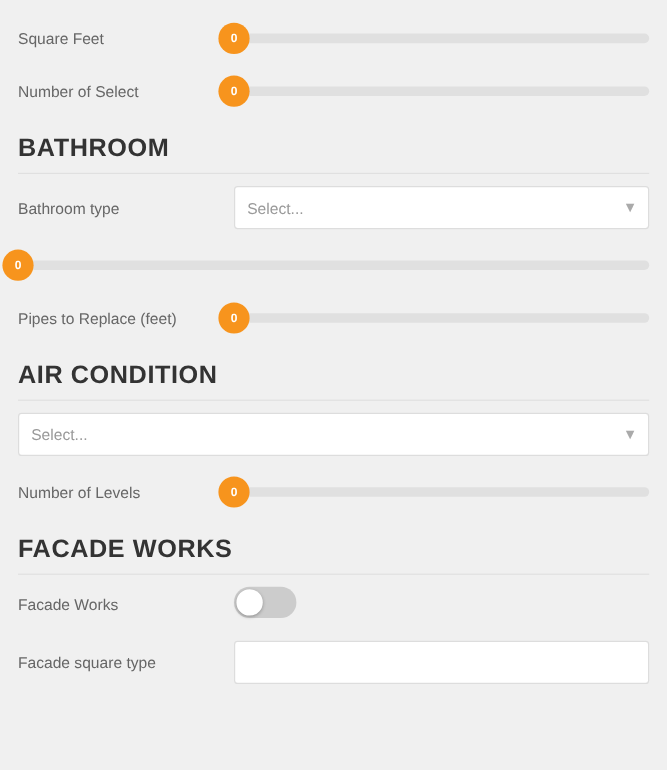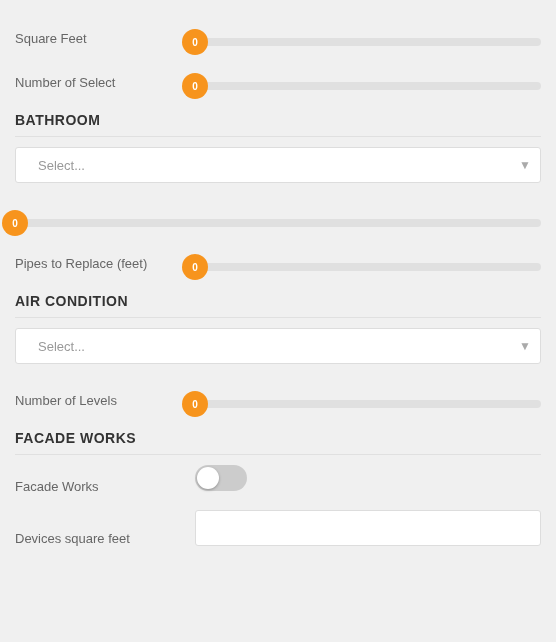--- a/index.html
+++ b/index.html
@@ -8,21 +8,21 @@
       background: #f0f0f0;
       width: 556px;
       min-height: 642px;
       padding: 10px 15px;
       color: #555;
       font-size: 13px;
     }
 
     .field-row {
       display: flex;
-      align-items: flex-end;
+      align-items: center;
       padding: 8px 0;
       min-height: 44px;
     }
 
     .field-label {
       width: 180px;
       flex-shrink: 0;
       font-size: 13px;
       color: #666;
     }
@@ -65,39 +65,39 @@
       position: absolute;
       left: 0;
       top: 0;
       height: 100%;
       background: #f7941d;
       border-radius: 4px;
       width: 0%;
     }
 
     .section-heading {
-      font-size: 14px;
+      font-size: 21px;
       font-weight: bold;
       color: #333;
       padding: 14px 0 6px 0;
       letter-spacing: 0.5px;
     }
 
     .select-container {
       flex: 1;
       position: relative;
     }
 
     .select-box {
       width: 100%;
       height: 36px;
       background: white;
       border: 1px solid #ddd;
       border-radius: 3px;
-      padding: 0 30px 0 22px;
+      padding: 0 30px 0 10px;
       font-size: 13px;
       color: #999;
       appearance: none;
       cursor: pointer;
       outline: none;
     }
 
     .select-arrow {
       position: absolute;
       right: 10px;
@@ -175,20 +175,21 @@
         <span>0</span>
       </div>
     </div>
   </div>
 </div>
 
 <div class="section-heading">BATHROOM</div>
 <hr class="divider">
 
 <div class="field-row">
+  <div class="field-label">Bathroom type</div>
   <div class="select-container">
     <select class="select-box">
       <option value="" disabled="" selected="">Select...</option>
     </select>
     <span class="select-arrow">▼</span>
   </div>
 </div>
 
 <div class="field-row">
   <div class="slider-container">
@@ -243,15 +244,15 @@
 <div class="field-row">
   <div class="field-label">Facade Works</div>
   <div class="toggle-container">
     <div class="toggle">
       <div class="toggle-knob"></div>
     </div>
   </div>
 </div>
 
 <div class="field-row">
-  <div class="field-label">Devices square feet</div>
+  <div class="field-label">Facade square type</div>
   <input type="text" class="text-input" value="" style="">
 </div>
 
 </body></html>

